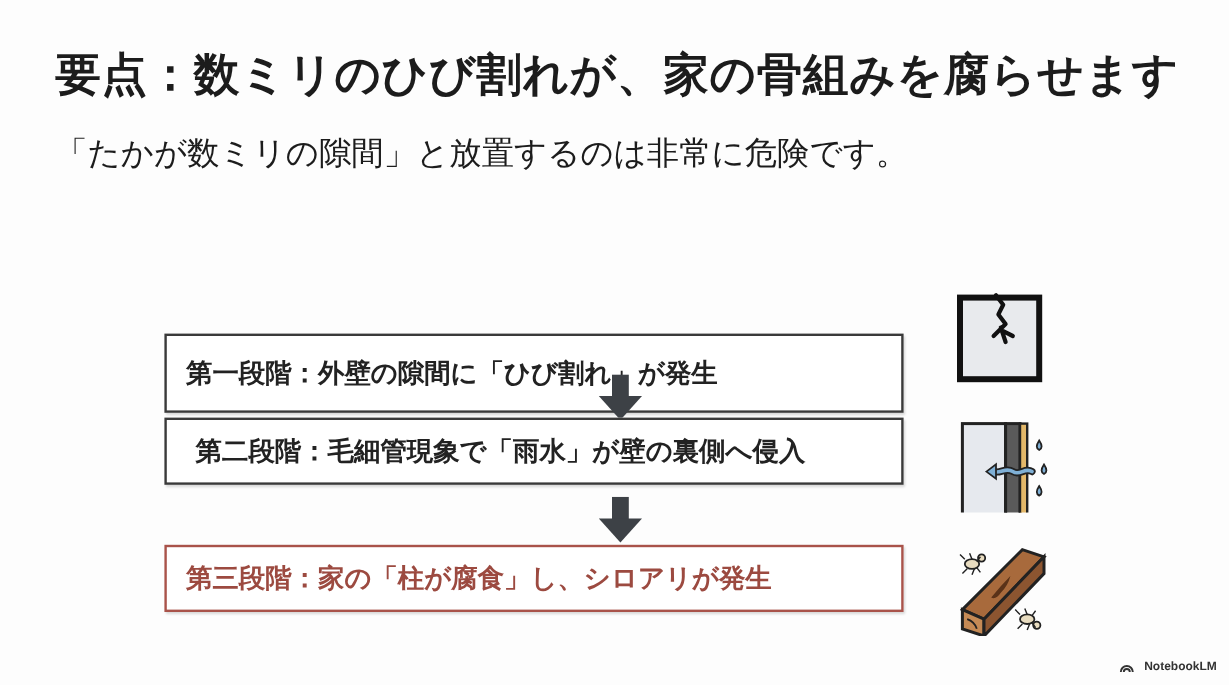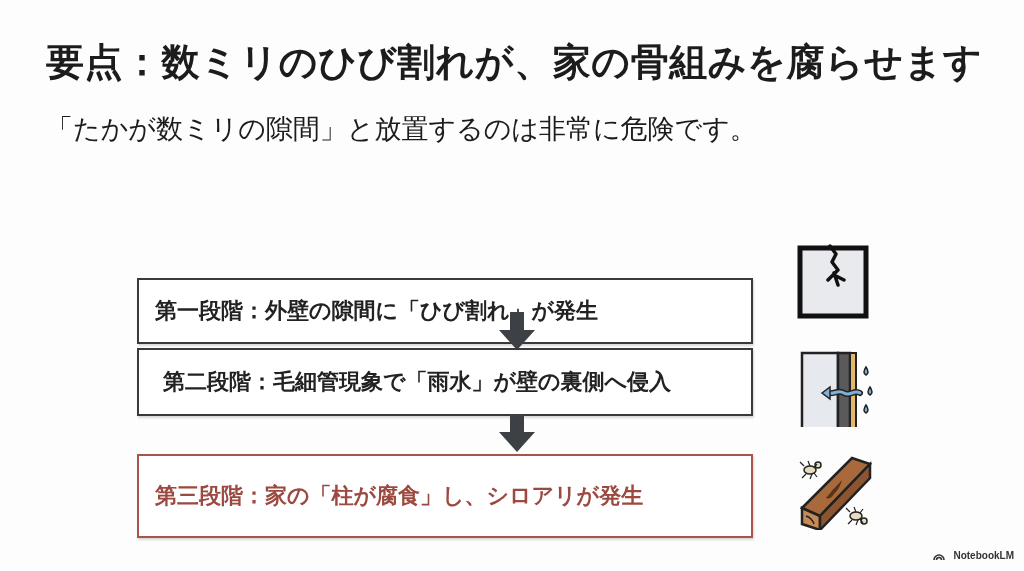--- a/index.html
+++ b/index.html
@@ -22,22 +22,22 @@
     .body-text div { white-space: nowrap; }
     .step {
       position: absolute; left: 137px; width: 616px;
       border: 2.5px solid #3a3a3a; background: #ffffff;
       box-shadow: 1px 2px 2px rgba(0,0,0,0.15);
       display: flex; align-items: center; box-sizing: border-box;
       padding-left: 16px;
       font-size: 22px; font-weight: bold; white-space: nowrap; color: #222;
     }
     .step.s1 { top: 247px; height: 66px; margin-top: 31px; }
-    .step.s2 { top: 348px; height: 68px; padding-left: 24px; }
-    .step.s3 { top: 454px; height: 84px; border-color: #a9534a; color: #9c4a40; }
+    .step.s2 { top: 348px; height: 56px; padding-left: 24px; }
+    .step.s3 { top: 454px; height: 56px; border-color: #a9534a; color: #9c4a40; }
     .arrow { position: absolute; left: 497px; width: 40px; height: 40px; }
     .arrow.a1 { top: 312px; }
     .arrow.a2 { top: 414px; }
     .icon { position: absolute; left: 790px; width: 84px; height: 84px; }
     .icon.i1 { top: 240px; }
     .icon.i2 { top: 343px; }
     .icon.i3 { top: 446px; }
     .brand {
       position: absolute; right: 10px; bottom: 10px;
       display: flex; align-items: flex-end; gap: 8px;

